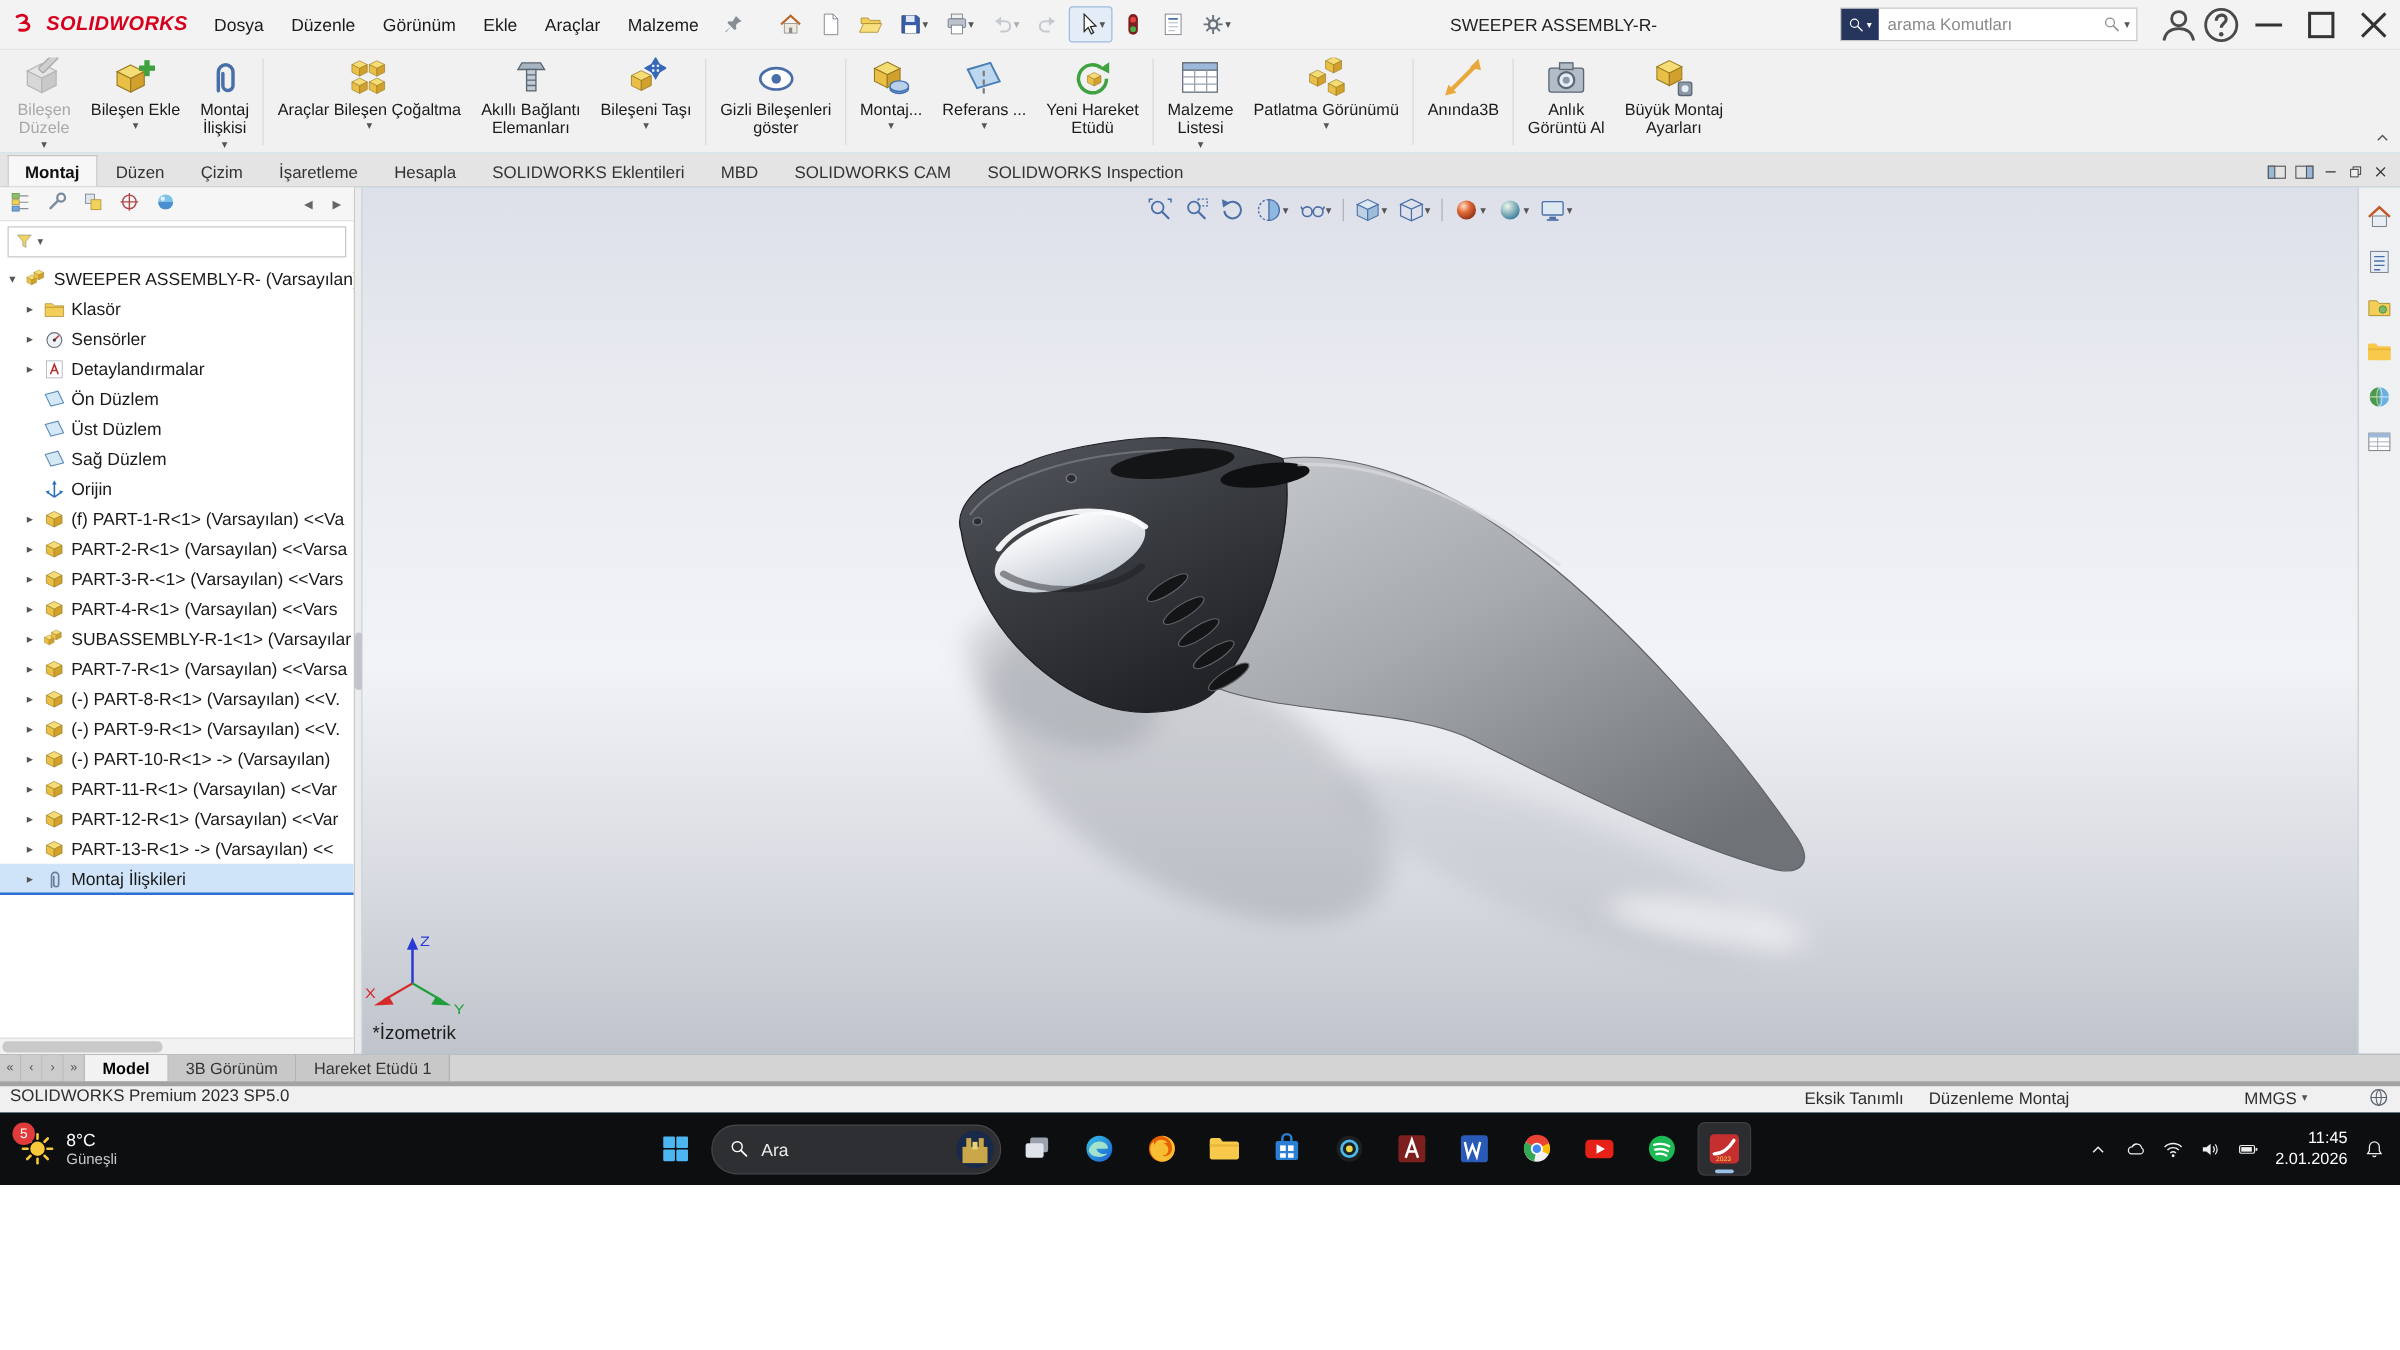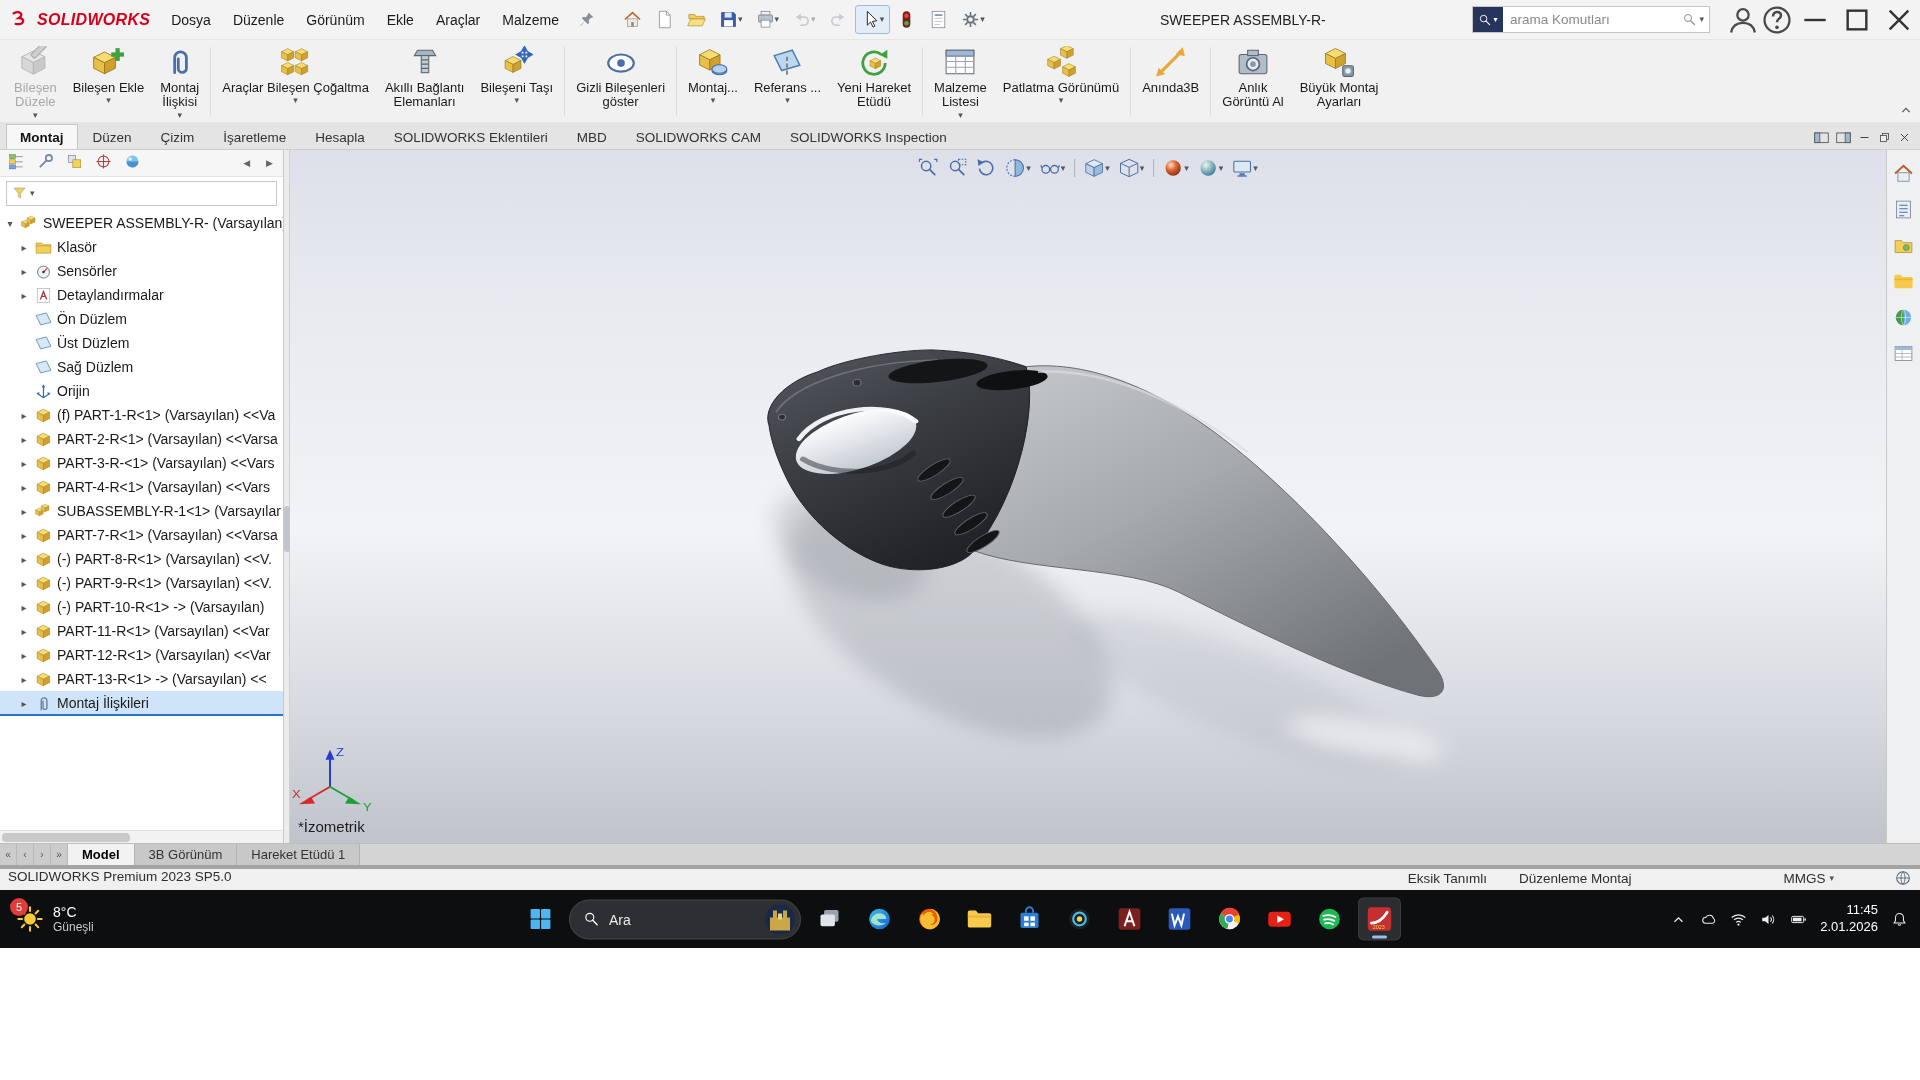--- a/index.html
+++ b/index.html
@@ -79,21 +79,21 @@
   .tpbtn{width:26px;height:26px;display:flex;align-items:center;justify-content:center;border-radius:3px}
   .tpbtn .icon{width:21px;height:21px}
 
   
   .modeltabs{height:22px;flex:none;background:#d4d4d4;display:flex;align-items:stretch;border-top:1px solid #bdbdbd}
   .mnav{width:17px;display:flex;align-items:center;justify-content:center;font-size:10px;color:#555;background:#ccc;border-right:1px solid #b9b9b9}
   .mtab{padding:0 14px;display:flex;align-items:center;font-size:13px;background:#c8c8c8;border-right:1px solid #b2b2b2;color:#333;white-space:nowrap}
   .mtab.active{background:#f2f2f2;font-weight:700;color:#000}
 
   .statusbar{height:25px;flex:none;background:#f0f0f0;border-top:4px solid #a3a3a3;display:flex;align-items:flex-start;padding:0 8px;font-size:13.5px;color:#2e2e2e}
-  .sb-right{margin-left:auto;display:flex;align-items:center;gap:32px}
+  .sb-right{margin-left:auto;display:flex;align-items:center;gap:20px}
   .sb-units{display:flex;align-items:center;gap:4px;margin-left:120px}
   .sb-globe{margin-left:28px;width:18px;height:18px}
 
   
   .taskbar{height:58px;flex:none;background:#0d0e10;display:flex;align-items:center;color:#fff;position:relative}
   .weather{display:flex;align-items:center;gap:9px;padding:0 16px;height:100%;position:relative}
   .weather .icon{width:28px;height:28px}
   .wbadge{position:absolute;top:8px;left:10px;min-width:18px;height:18px;border-radius:9px;background:#e23b3b;color:#fff;font-size:11px;display:flex;align-items:center;justify-content:center;padding:0 3px;z-index:2}
   .wtemp{font-size:14px;line-height:1.2}
   .wcond{font-size:12px;color:#c9c9c9}

